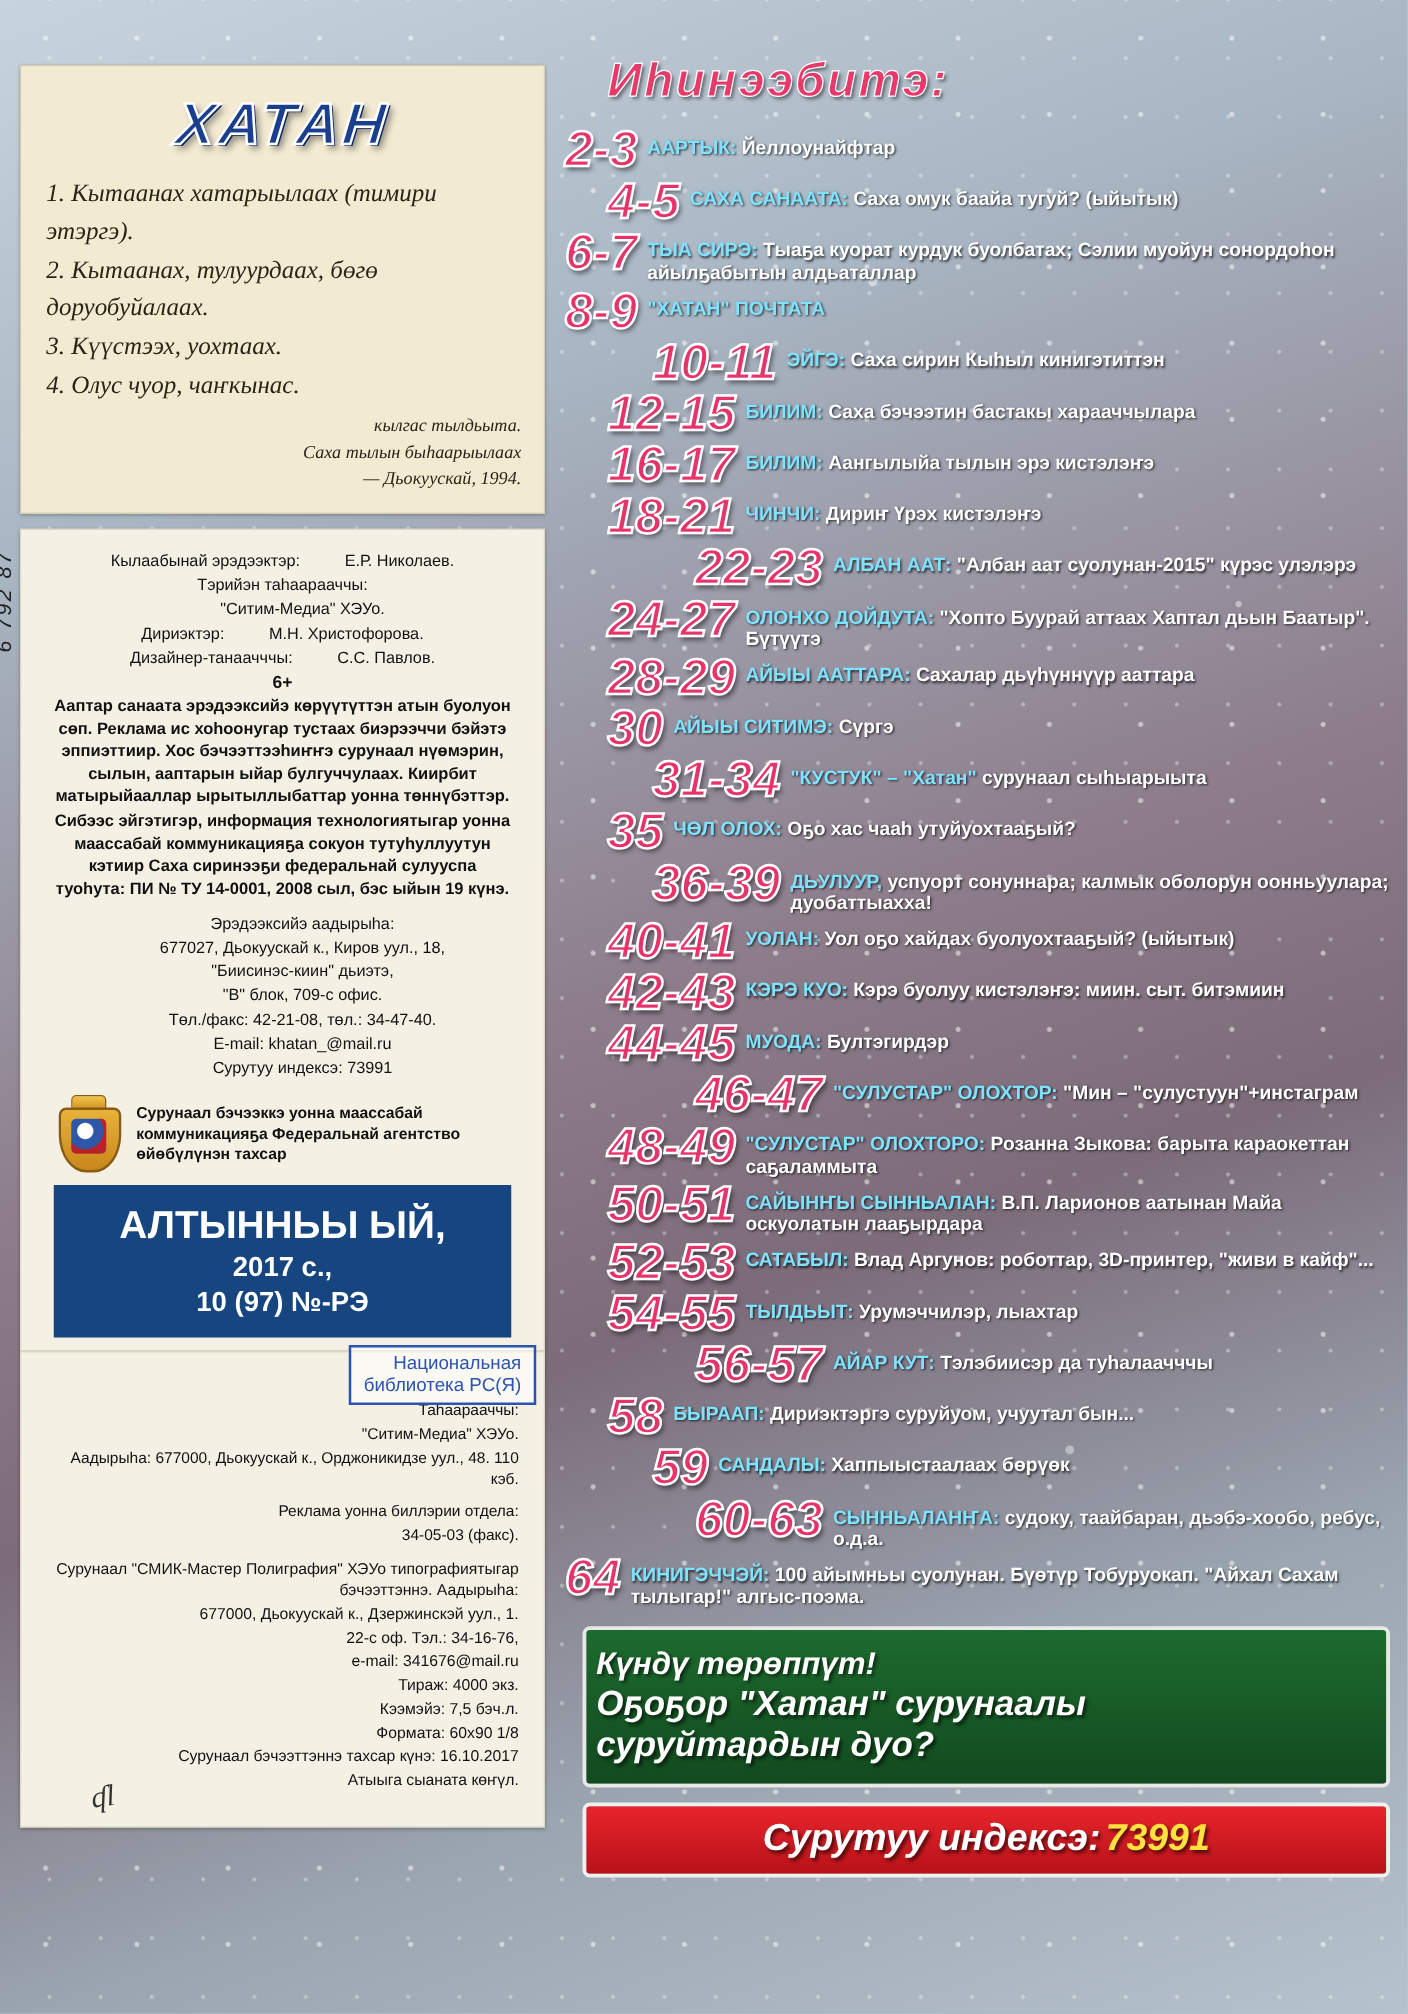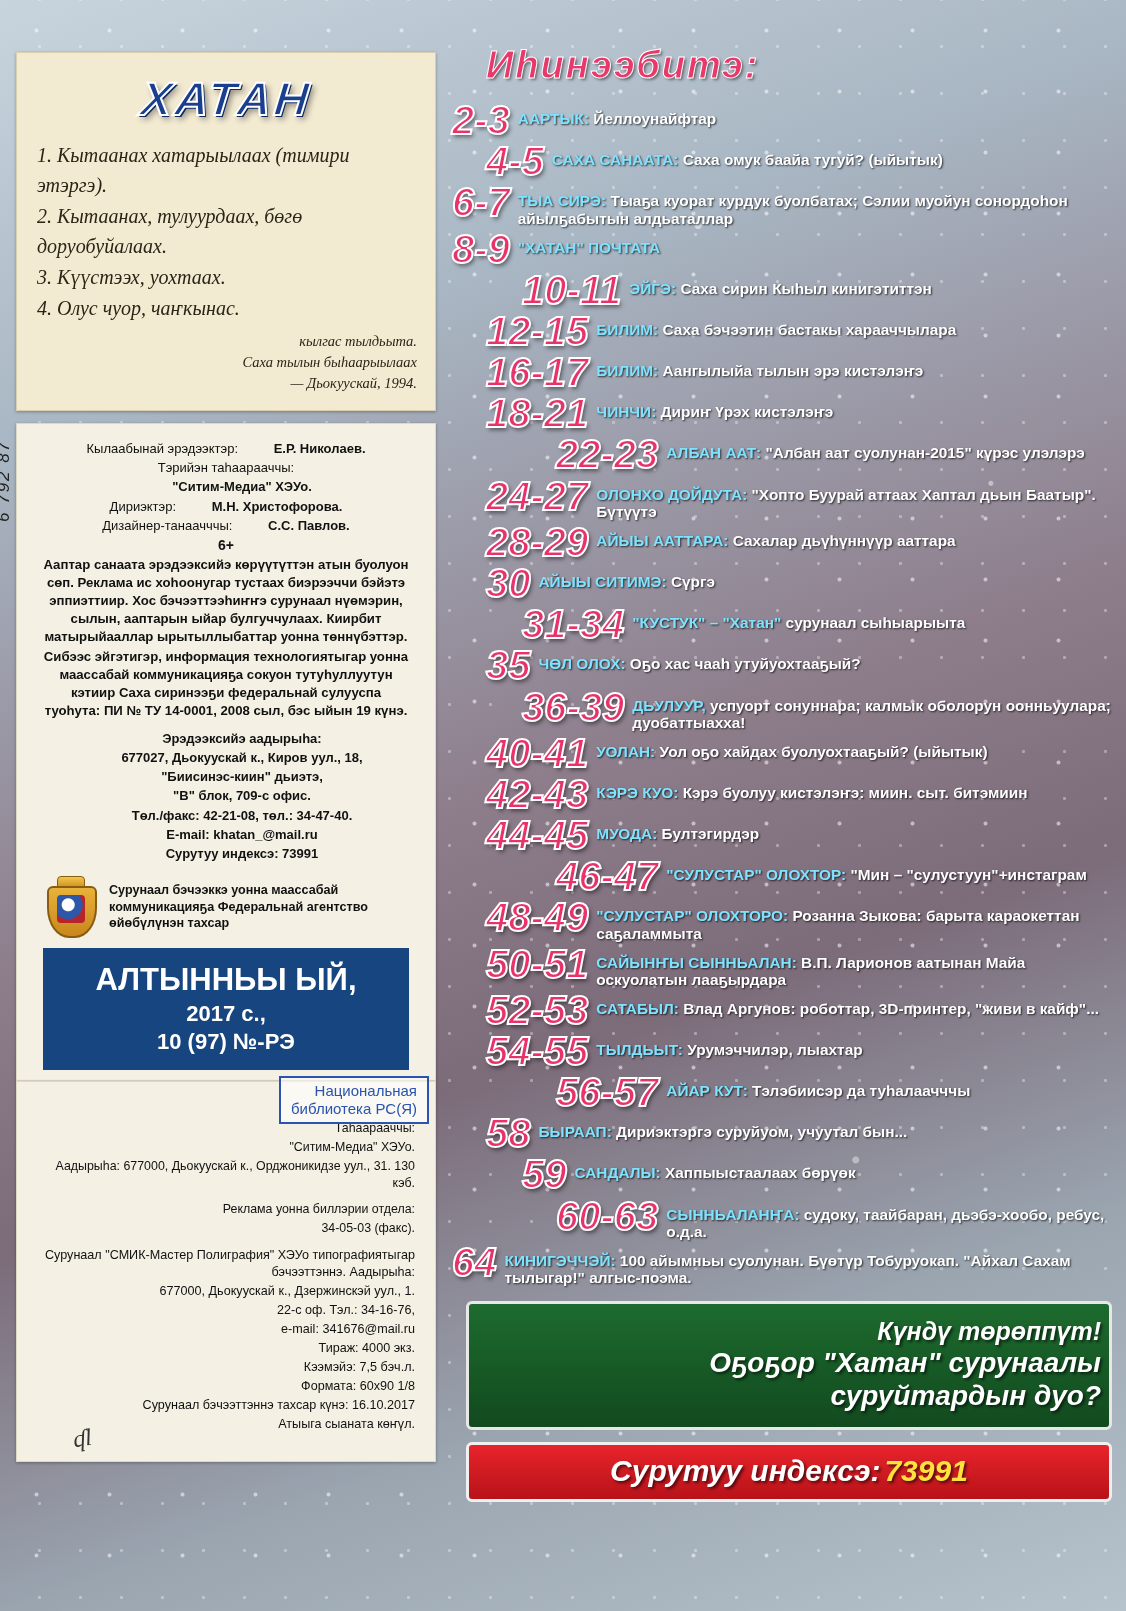--- a/index.html
+++ b/index.html
@@ -62,21 +62,21 @@
   .def-sign{margin-top:8px;text-align:right;font-style:italic;font-size:14.5px;line-height:1.45;color:#2a2416;}
 
   .imprint-box{
     margin-top:12px;background:#f4f1e4;border:1px solid #ded8c4;
     padding:16px 26px 10px 26px;text-align:center;
     font-family:"Liberation Sans", sans-serif;
     font-size:13px;color:#111;line-height:1.32;
     box-shadow:0 1px 3px rgba(0,0,0,.3);
   }
   .imprint-box p{margin:0 0 2px 0;}
-  .imprint-box .b{font-weight:bold;padding-left:32px;}
+  .imprint-box .b{font-weight:normal;padding-left:32px;}
   .age{font-weight:bold;font-size:14px;margin:12px 0 12px 0;}
   .blk{font-weight:bold;text-align:center;margin:10px 0;font-size:13.2px;line-height:1.36;}
   .small-note{font-size:12.6px;line-height:1.35;}
 
   .emblem-row{display:flex;align-items:center;gap:12px;margin:14px 0 6px 0;text-align:left;}
   .emblem{width:54px;height:62px;flex:0 0 54px;position:relative;}
   .emblem .shield{
     position:absolute;left:4px;top:10px;width:46px;height:48px;
     background:linear-gradient(#e8b23a,#c8871c);
     border:2px solid #8a5c12;
@@ -148,21 +148,21 @@
     padding-top:9px;
   }
   .desc .cat{color:#7fe3ff;}
   .r-indent-1{padding-left:34px;}
   .r-indent-2{padding-left:70px;}
   .r-indent-3{padding-left:104px;}
 
   .promo{
     margin:14px 0 0 14px;background:linear-gradient(#1d6b2e,#124a1f);
     border:3px solid #e8e8e8;border-radius:6px;
-    text-align:right;padding:12px 8px 14px 8px;
+    text-align:left;padding:12px 8px 14px 8px;
   }
   .promo div{
     font-family:"Liberation Sans", sans-serif;font-weight:bold;font-style:italic;
     color:#ffffff;text-shadow:2px 2px 3px rgba(0,0,0,.6);
     font-size:25px;line-height:1.2;
   }
   .promo .big{font-size:28px;}
   .subband{
     margin:12px 0 0 14px;background:linear-gradient(#e8242b,#b81219);
     border:3px solid #f0f0f0;border-radius:6px;text-align:center;padding:9px 6px 11px 6px;
@@ -243,21 +243,21 @@
       </div>
     </div>
 
     <div class="footer-box">
       <div class="stamp">
         <div>Национальная</div>
         <div>библиотека РС(Я)</div>
       </div>
       <p class="b" style="margin-top:24px">Таһаарааччы:</p>
       <p class="b">"Ситим-Медиа" ХЭУо.</p>
-      <p class="b">Аадырыһа: 677000, Дьокуускай к., Орджоникидзе уул., 31. 130 кэб.</p>
+      <p class="b">Аадырыһа: 677000, Дьокуускай к., Орджоникидзе уул., 48. 110 кэб.</p>
       <p style="margin-top:10px">Реклама уонна биллэрии отдела:</p>
       <p class="b">34-05-03 (факс).</p>
       <p class="small-note" style="margin-top:10px">Сурунаал "СМИК-Мастер Полиграфия" ХЭУо типографиятыгар бэчээттэннэ. Аадырыһа:</p>
       <p class="small-note">677000, Дьокуускай к., Дзержинскэй уул., 1.</p>
       <p class="small-note">22-с оф. Тэл.: 34-16-76,</p>
       <p class="small-note">e-mail: 341676@mail.ru</p>
       <p class="small-note">Тираж: 4000 экз.</p>
       <p class="small-note">Кээмэйэ: 7,5 бэч.л.</p>
       <p class="small-note">Формата: 60х90 1/8</p>
       <p class="small-note">Сурунаал бэчээттэннэ тахсар күнэ: 16.10.2017</p>

